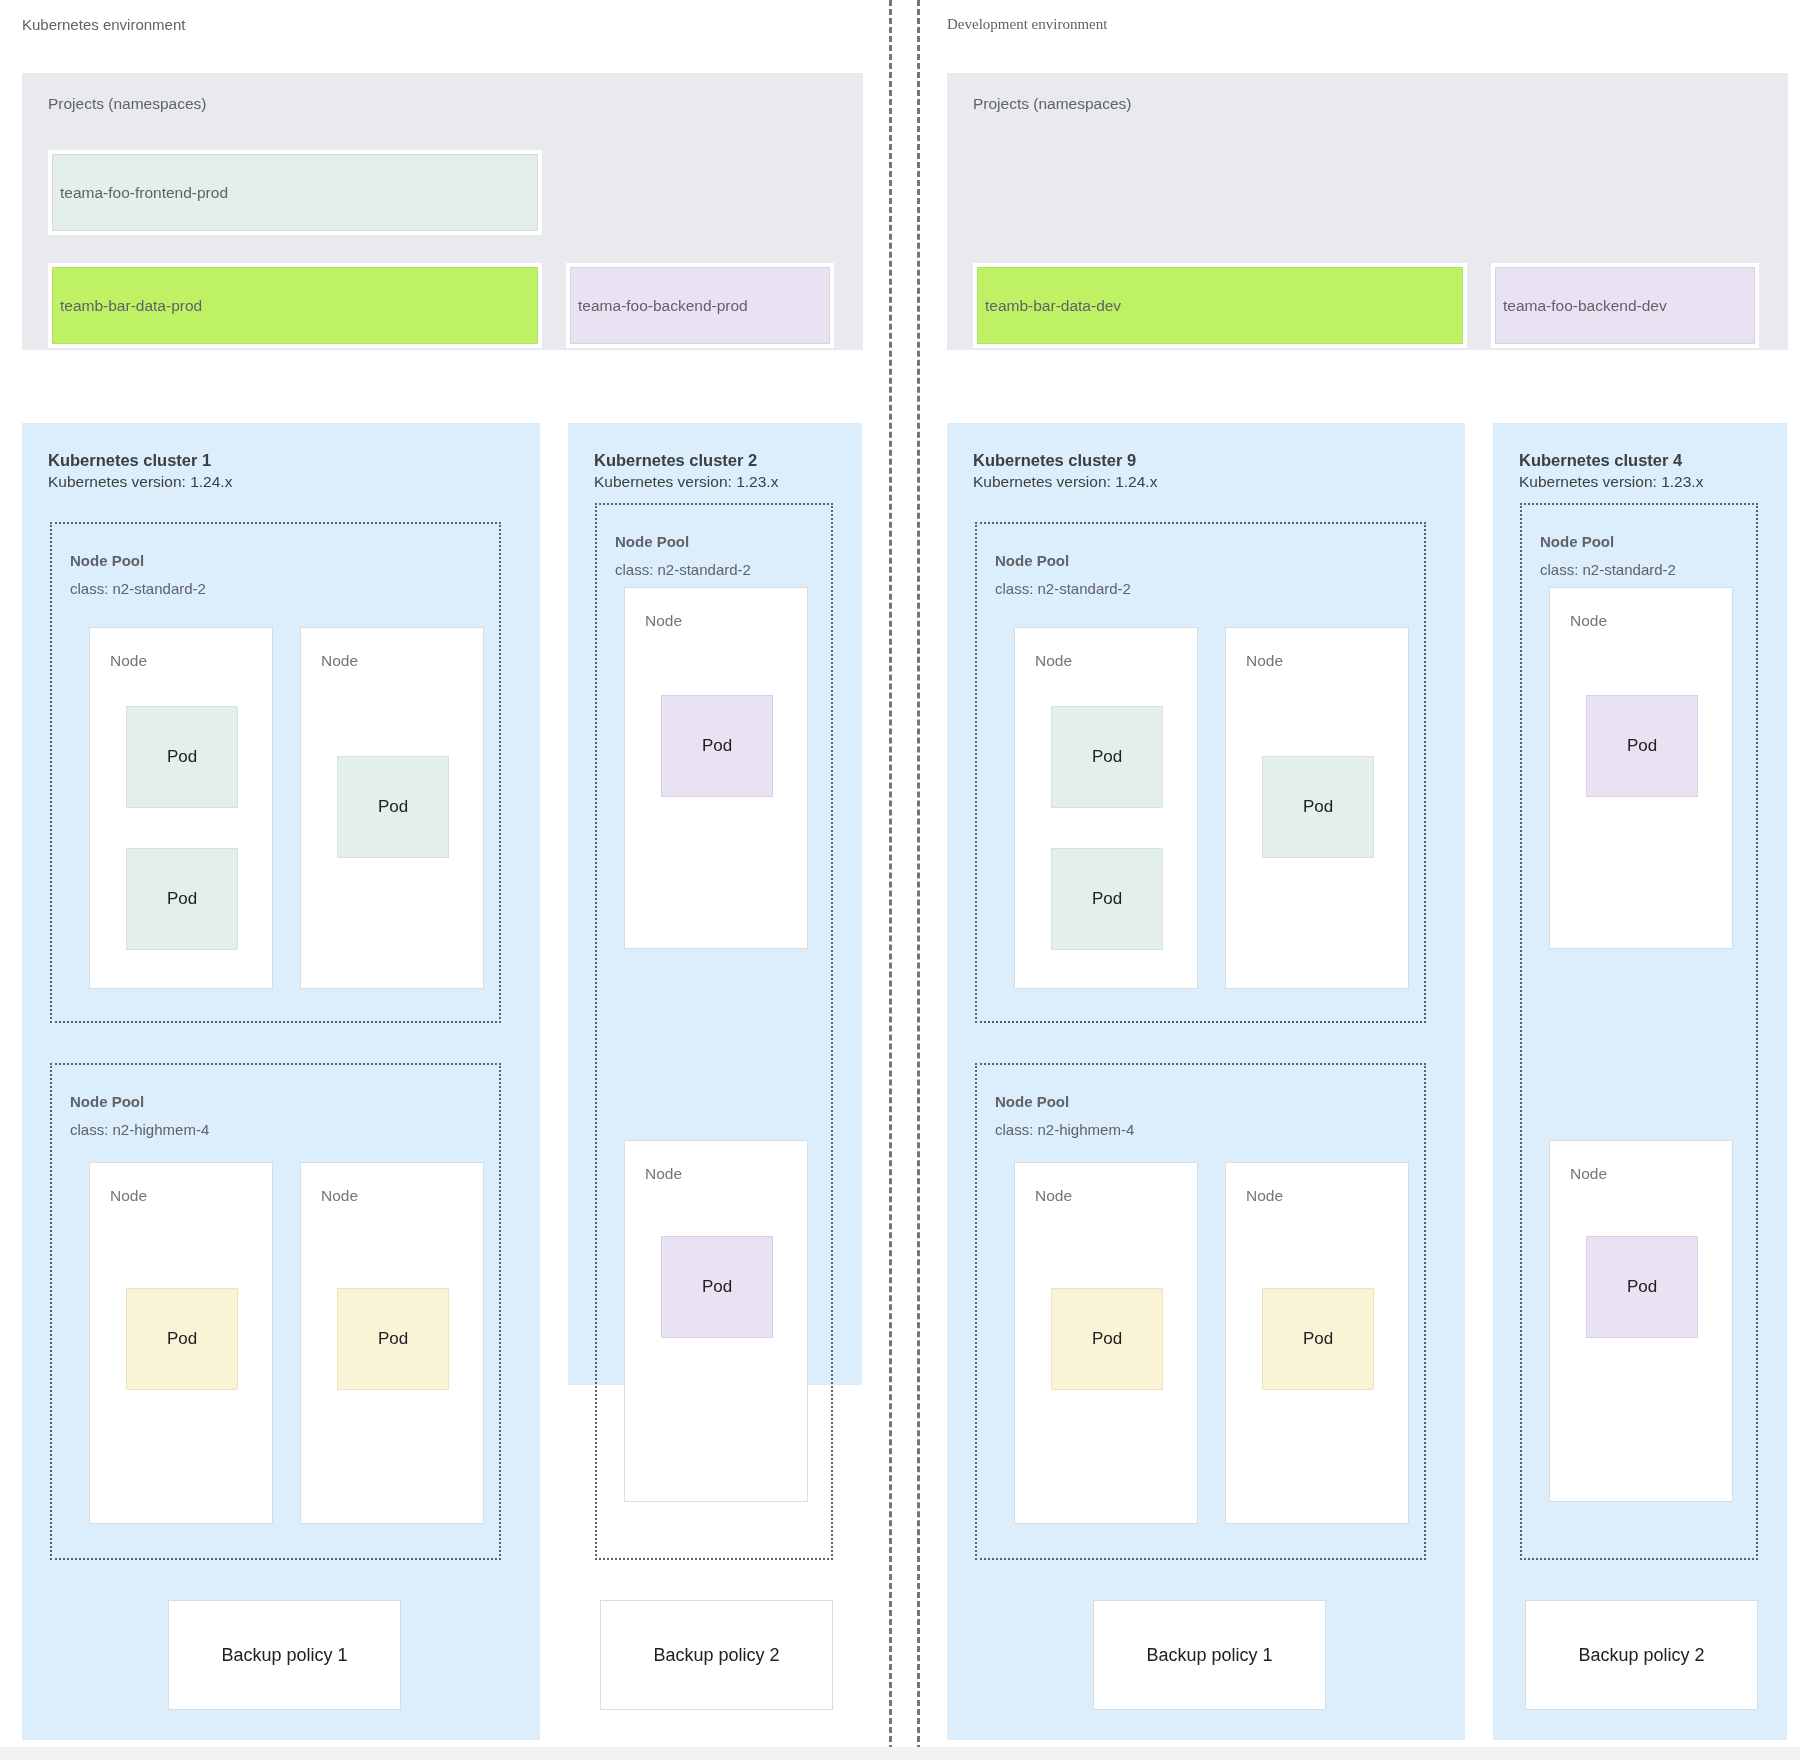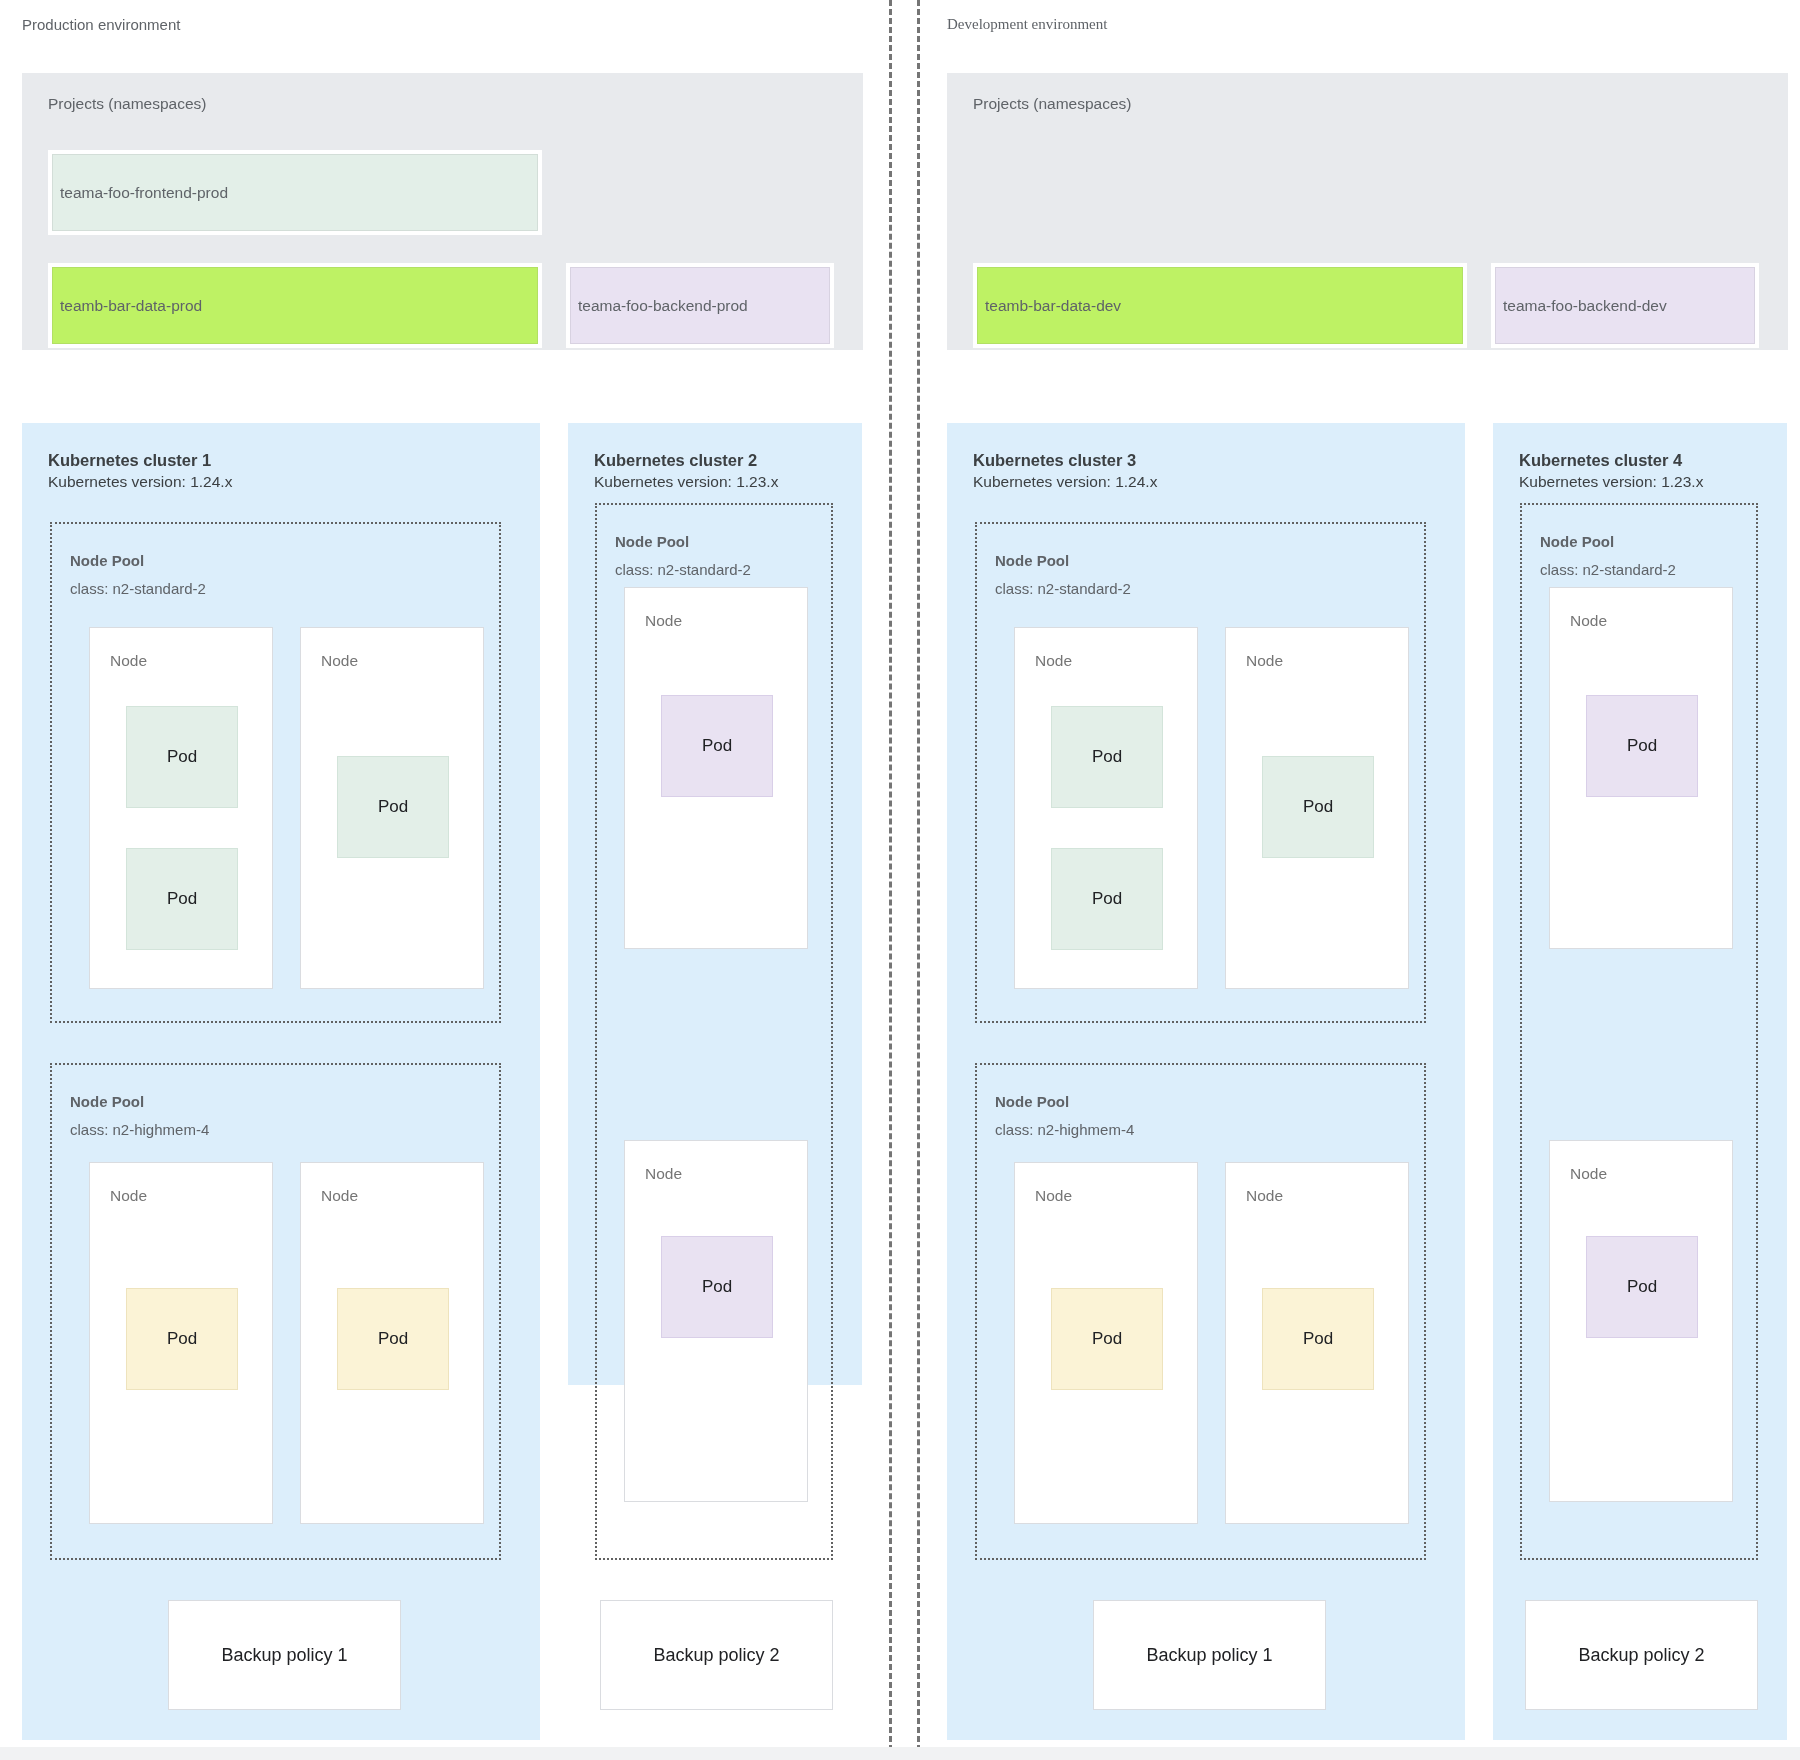--- a/index.html
+++ b/index.html
@@ -32,21 +32,21 @@
   .bottom-strip{position:absolute;left:0;top:1747px;width:1800px;height:13px;background:#f1f2f3;}
 </style>
 </head>
 <body>
 
 <div class="canvas">
 
   <div class="divider" style="left:889px;"></div>
   <div class="divider" style="left:917px;"></div>
 
-  <div class="env-label" style="left:22px;top:16px;">Production environment</div>
+  <div class="env-label" style="left:22px;top:16px;">Kubernetes environment</div>
 
   <div class="projects" style="left:22px;top:73px;width:841px;height:277px;">
     <div class="projects-title">Projects (namespaces)</div>
     <div class="ns ns-green" style="left:26px;top:77px;width:494px;height:85px;">
       <span>teama-foo-frontend-prod</span>
     </div>
     <div class="ns ns-yellow" style="left:26px;top:190px;width:494px;height:85px;">
       <span>teamb-bar-data-prod</span>
     </div>
     <div class="ns ns-purple" style="left:544px;top:190px;width:268px;height:85px;">
@@ -132,21 +132,21 @@
     <div class="projects-title">Projects (namespaces)</div>
     <div class="ns ns-yellow" style="left:26px;top:190px;width:494px;height:85px;">
       <span>teamb-bar-data-dev</span>
     </div>
     <div class="ns ns-purple" style="left:544px;top:190px;width:268px;height:85px;">
       <span>teama-foo-backend-dev</span>
     </div>
   </div>
 
   <div class="cluster" style="left:947px;top:423px;width:518px;height:1317px;">
-    <div class="cluster-title">Kubernetes cluster 3</div>
+    <div class="cluster-title">Kubernetes cluster 9</div>
     <div class="cluster-version">Kubernetes version: 1.24.x</div>
 
     <div class="pool" style="left:28px;top:99px;width:451px;height:501px;">
       <div class="pool-title">Node Pool</div>
       <div class="pool-class">class: n2-standard-2</div>
       <div class="node" style="left:37px;top:103px;">
         <div class="node-label">Node</div>
         <div class="pod pod-green" style="top:78px;">
             <span>Pod</span>
           </div>

